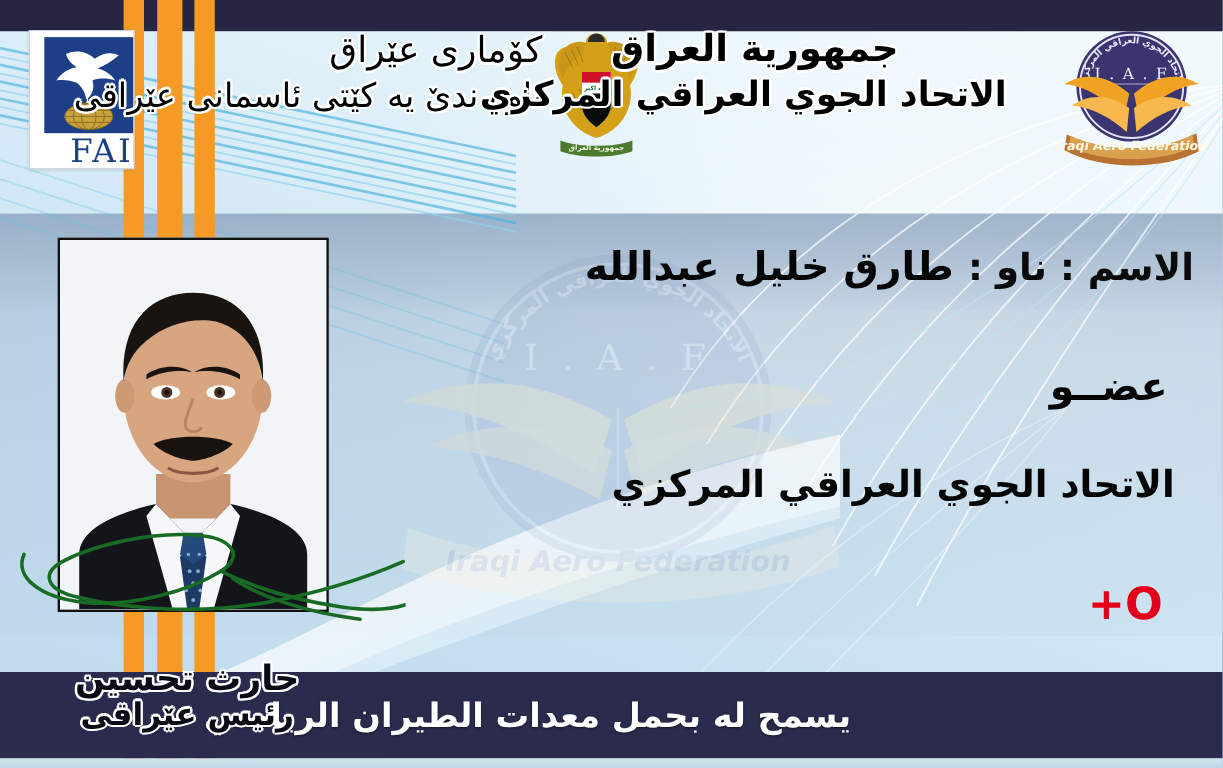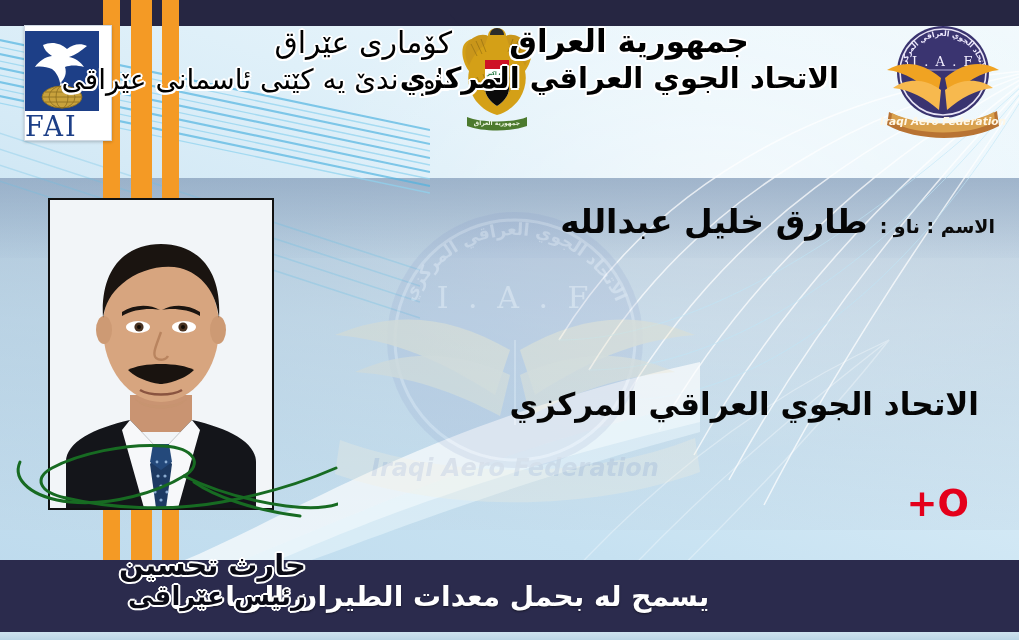--- a/index.html
+++ b/index.html
@@ -56,21 +56,21 @@
   .stripe{position:absolute;top:0;height:640px;background:#f49a25;}
   .s1{left:103px;width:17px;}
   .s2{left:131px;width:21px;}
   .s3{left:162px;width:17px;}
 
   
   .fai{
     position:absolute;left:24px;top:25px;width:86px;height:114px;
     background:#ffffff;border:1px solid #cfd8e2;
     box-shadow:0 1px 3px rgba(0,0,0,.22);
-    display:flex;flex-direction:column;align-items:flex-end;justify-content:flex-start;
+    display:flex;flex-direction:column;align-items:flex-start;justify-content:flex-start;
   }
   .fai-badge{width:74px;height:80px;margin-top:5px;background:#1d3f87;position:relative;overflow:hidden;}
   .fai-word{font-family:"DejaVu Serif","Liberation Serif",serif;color:#1d3f87;
     font-size:27px;letter-spacing:2px;line-height:1;margin-top:2px;font-weight:400;}
 
   
   .kurdish{
     position:absolute;left:92px;top:26px;width:360px;
     direction:rtl;
     color:#000;font-weight:normal;
@@ -113,21 +113,21 @@
   
   .fields{position:absolute;right:0;top:186px;width:1019px;direction:rtl;}
   .field{
     display:flex;align-items:baseline;justify-content:flex-start;
     padding-right:0;color:#0b0b0b;white-space:nowrap;
   }
   .f-label{font-weight:bold;color:#0a0a0a;}
   .f-value{font-weight:bold;color:#050505;}
 
   .row-name{position:absolute;right:24px;top:16px;}
-  .row-name .f-label{font-size:19px;}
+  .row-name .f-label{font-size:31px;}
   .row-name .f-value{font-size:33px;margin-right:12px;}
 
   .row-rank{position:absolute;right:24px;top:116px;}
   .row-rank .f-label{font-size:26px;}
   .row-rank .f-value{font-size:33px;margin-right:22px;letter-spacing:1px;}
 
   .row-org{position:absolute;right:24px;top:200px;}
   .row-org .f-label{font-size:26px;}
   .row-org .f-value{font-size:31px;margin-right:16px;}
 
@@ -147,21 +147,21 @@
     color:#ffffff;font-weight:bold;font-size:28px;direction:rtl;
     text-shadow:0 1px 2px rgba(0,0,0,.5);
     padding-right:140px;box-sizing:border-box;
   }
   .footer-strip{position:absolute;left:0;bottom:0;width:100%;height:8px;
     background:linear-gradient(180deg,#cfe3ef,#bcd6e6);}
 
   
   .president{
     position:absolute;left:6px;bottom:28px;width:300px;
-    direction:rtl;text-align:right;color:#0b0b16;font-weight:bold;
+    direction:rtl;text-align:center;color:#0b0b16;font-weight:bold;
     text-shadow:
       -1.4px -1.4px 0 #fff, 1.4px -1.4px 0 #fff,
       -1.4px 1.4px 0 #fff, 1.4px 1.4px 0 #fff,
        0 -2px 0 #fff, 0 2px 0 #fff, -2px 0 0 #fff, 2px 0 0 #fff;
   }
   .president .p-name{font-size:29px;line-height:1.12;white-space:nowrap;}
   .president .p-title{font-size:26px;line-height:1.15;white-space:nowrap;margin-top:1px;}
 </style>
 </head>
 <body>
@@ -405,20 +405,21 @@
   </svg>
 
   <div class="fields">
 
     <div class="field row-name">
       <span class="f-label">الاسم : ناو :</span>
       <span class="f-value">طارق خليل عبدالله</span>
     </div>
 
     <div class="field row-rank">
+      <span class="f-value">عضــو</span>
     </div>
 
     <div class="field row-org">
       <span class="f-value">الاتحاد الجوي العراقي المركزي</span>
     </div>
 
     <div class="field row-blood">
       <span class="f-value">O+</span>
     </div>
 

